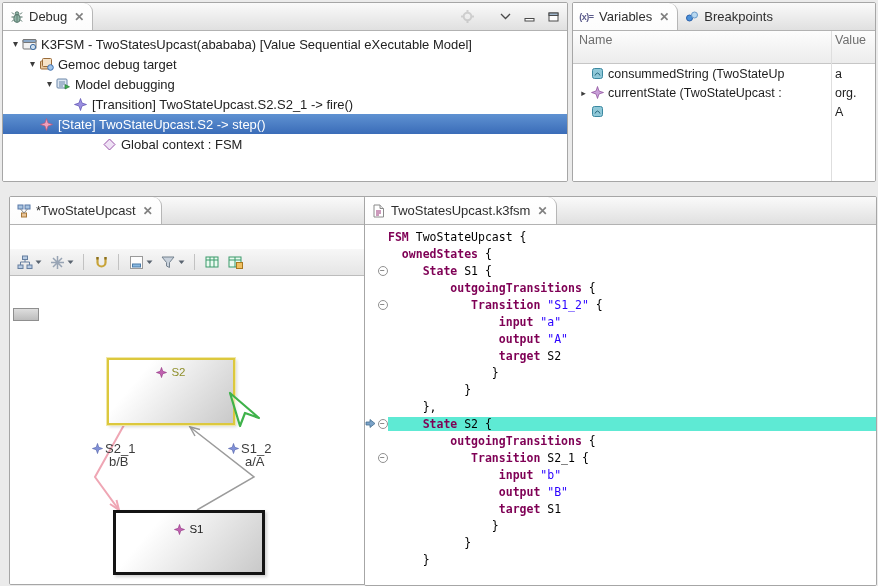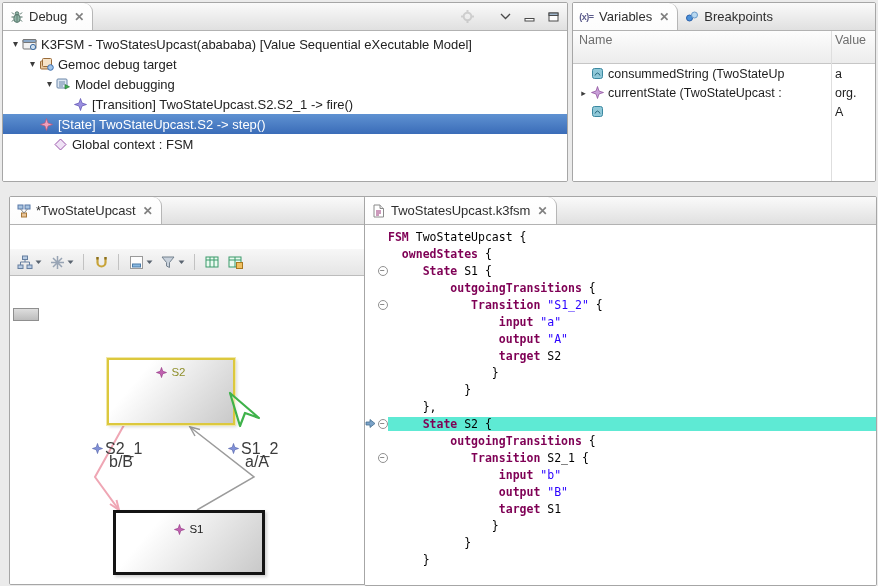--- a/index.html
+++ b/index.html
@@ -56,21 +56,21 @@
   .canvas{flex:1;position:relative;background:#fff;overflow:hidden;}
   .palette-stub{position:absolute;left:3px;top:8px;width:26px;height:13px;background:linear-gradient(#dedede,#bdbdbd);border:1px solid #8f8f8f;}
   .edges{position:absolute;left:0;top:0;}
   .state{position:absolute;background:linear-gradient(130deg,#ffffff 25%,#c9c9c9 100%);box-shadow:2px 2px 3px rgba(0,0,0,0.18);}
   #state-s2{left:97px;top:58px;width:128px;height:67px;border:2px solid #dcc83e;box-shadow:0 0 0 1px #f0e8a8,2px 2px 3px rgba(0,0,0,0.15);}
   #state-s1{left:103px;top:210px;width:152px;height:65px;border:3px solid #141414;}
   .slabel{display:flex;gap:4px;justify-content:center;align-items:center;margin-top:6px;font-size:11.5px;}
   #state-s2 .slabel{color:#8f8f2a;}
   #state-s1 .slabel{color:#1a1a1a;margin-top:10px;}
   .slabel .icn,.tlabel .icn{width:11px;height:11px;}
-  .tlabel{position:absolute;font-size:16px;color:#3c3c3c;line-height:13px;}
+  .tlabel{position:absolute;font-size:13px;color:#3c3c3c;line-height:13px;}
   #tlabel-s21{left:82px;top:142px;}
   #tlabel-s12{left:218px;top:142px;}
   .tlabel .row1{display:flex;align-items:center;gap:2px;}
   .tlabel .io{display:block;margin-left:17px;}
   .exec-cursor{position:absolute;left:216px;top:90px;}
 
   
   .code{flex:1;background:#fff;font-family:"DejaVu Sans Mono",monospace;font-size:11.5px;padding-top:3px;overflow:hidden;}
   .cl{height:17px;display:flex;align-items:center;}
   .ruler{width:12px;flex:none;height:100%;display:flex;align-items:center;}
@@ -170,21 +170,21 @@
         </div>
         <div class="trow selected" style="padding-left: 23px;">
           <span class="twist"></span>
           <span class="icn">
             <svg width="13" height="13" viewBox="0 0 13 13">
               <path d="M6.5 0.5 L8 5 L12.5 6.5 L8 8 L6.5 12.5 L5 8 L0.5 6.5 L5 5 Z" fill="#f0a0bc" stroke="#c05878" stroke-width="0.7"></path>
             </svg>
           </span>
           <span class="lbl">[State] TwoStateUpcast.S2 -&gt; step()</span>
         </div>
-        <div class="trow" style="padding-left: 37px;">
+        <div class="trow" style="padding-left: 86px;">
           <span class="twist"></span>
           <span class="icn">
             <svg width="13" height="13" viewBox="0 0 13 13">
               <path d="M6.5 1 L12 6.5 L6.5 12 L1 6.5 Z" fill="#efe2f5" stroke="#9a55aa"></path>
             </svg>
           </span>
           <span class="lbl">Global context : FSM</span>
         </div>
       </div>
   </section>

